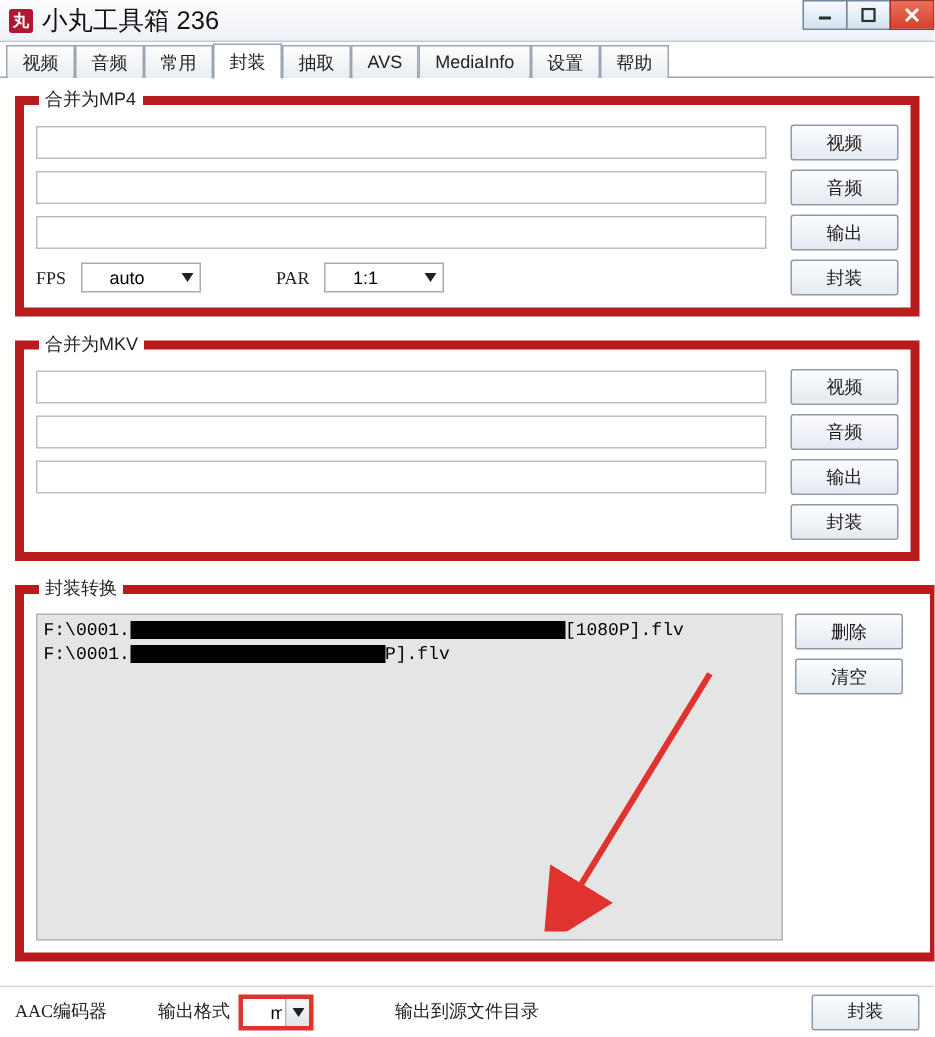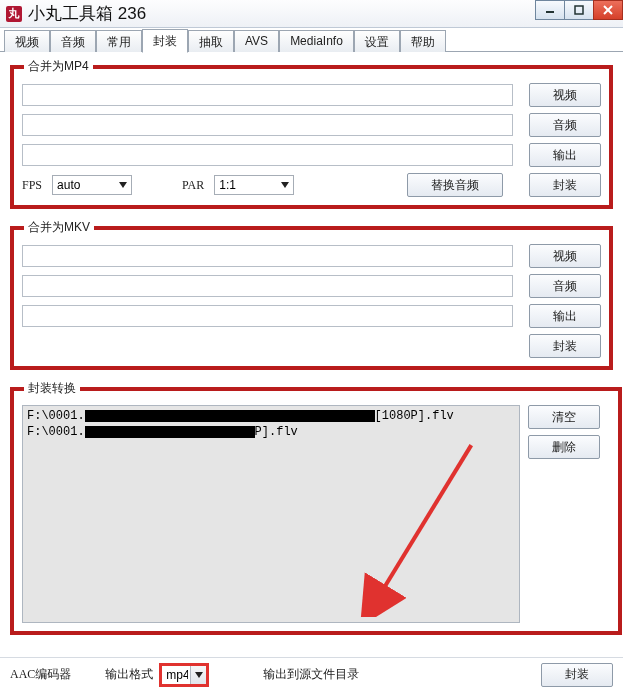--- a/index.html
+++ b/index.html
@@ -78,21 +78,21 @@
     border-bottom: 1px solid #fff;
     z-index: 2;
   }
 
   
   .client {
     padding: 6px 10px 6px 10px;
   }
 
   fieldset.group {
-    border: 4px solid #b91c1c;
+    border: 6px solid #b91c1c;
     margin-bottom: 10px;
     position: relative;
     padding: 8px 8px 8px 8px;
   }
   fieldset.group > legend {
     padding: 0 4px;
     font-size: 12px;
     color: #222;
     margin-left: 2px;
   }
@@ -131,21 +131,21 @@
   .label { color:#222; font-size:12px; white-space:nowrap;font-family:Liberation Serif, serif; }
 
   .combo {
     position: relative;
     display: inline-flex;
     align-items: center;
   }
   .combo input {
     border: 1px solid #a6adb6;
     height: 20px;
-    padding: 0 18px 0 4px;
+    padding: 0 18px 0 18px;
     background:#fff;
     font-size:12px;
   }
   .combo .arrow {
     position: absolute; right: 2px; top: 2px;
     width: 14px; height: 16px;
     display:flex; align-items:center; justify-content:center;
     pointer-events:none;
   }
   .combo .arrow svg { display:block; }
@@ -286,21 +286,20 @@
       <span class="label">PAR</span>
       <span class="combo">
         <input style="width: 80px;" value="1:1">
         <span class="arrow">
             <svg width="8" height="6">
               <polygon points="0,0 8,0 4,6" fill="#222"></polygon>
             </svg>
           </span>
       </span>
       <span class="spacer"></span>
-      <div class="btn wide">替换音频</div>
       <div class="rightcol">
           <div class="btn">封装</div>
         </div>
     </div>
   </fieldset>
 
   <fieldset class="group">
     <legend>合并为MKV</legend>
     <div class="row">
       <input class="textfield" style="">
@@ -339,22 +338,22 @@
           <span>[1080P].flv</span>
         </div>
         <div class="list-line">
           <span>F:\0001.</span>
           <span class="redact" style="width:170px"></span>
           <span>P].flv</span>
         </div>
       </div>
       <div style="width:90px; position:relative;">
         <div class="side-btns" style="top:0;">
+          <div class="btn">删除</div>
           <div class="btn">清空</div>
-          <div class="btn">删除</div>
         </div>
       </div>
     </div>
 
     <svg class="annotation" style="left:300px; top:40px;" viewBox="0 0 200 220">
       <defs>
         <marker id="ah" markerWidth="14" markerHeight="14" refX="4" refY="6" orient="auto">
           <polygon points="0,0 12,6 0,12" fill="#e0322f"></polygon>
         </marker>
       </defs>

